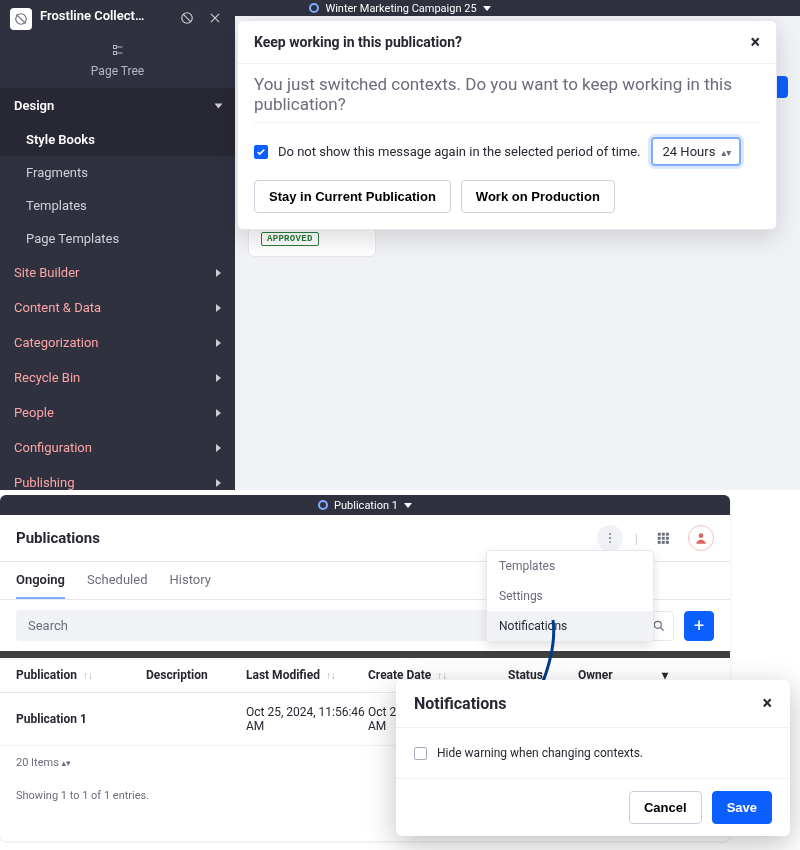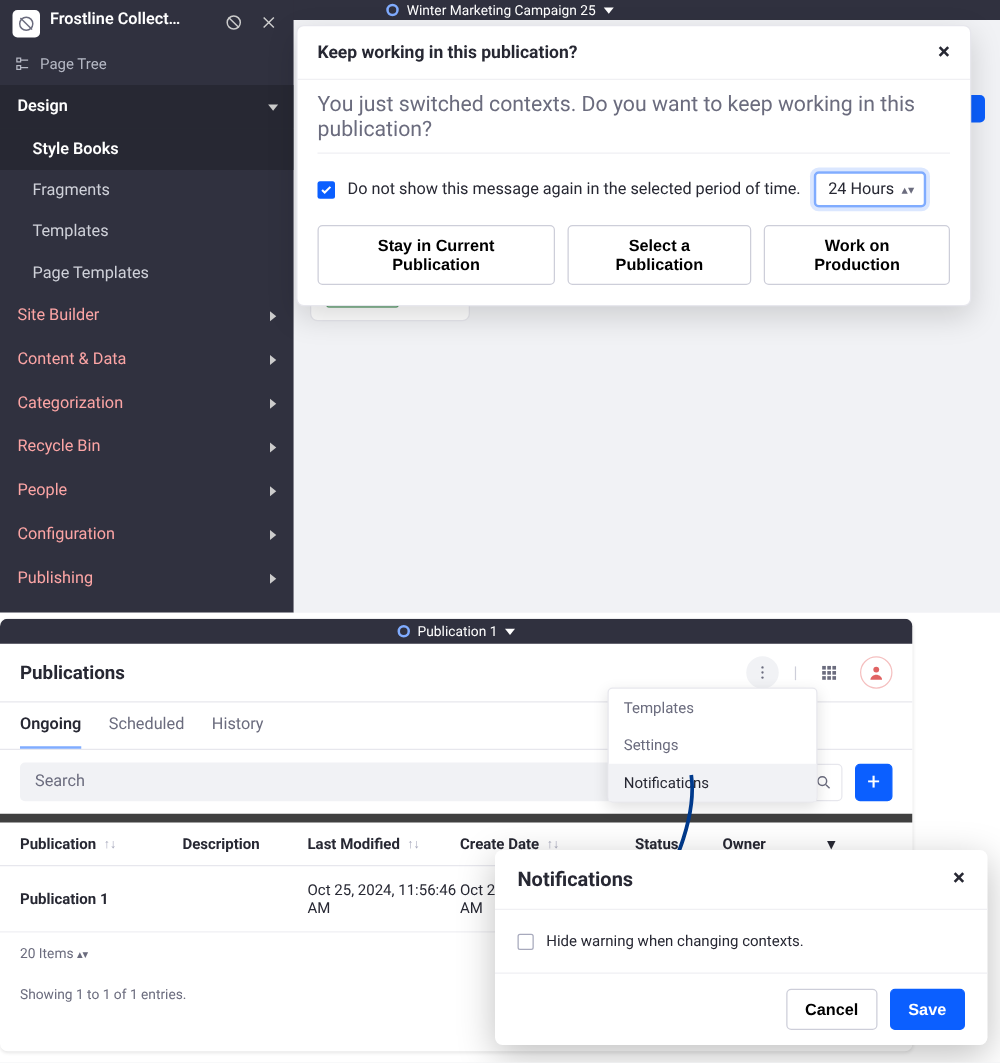--- a/index.html
+++ b/index.html
@@ -14,21 +14,21 @@
 .dot-icon { width: 10px; height: 10px; border-radius: 50%; border: 2px solid #80acff; }
 .chev-down { width: 0; height: 0; border-left: 4px solid transparent; border-right: 4px solid transparent; border-top: 5px solid #fff; display: inline-block; }
 
 
 .sidebar { position: absolute; top: 0; left: 0; width: 235px; height: 490px; background: #30313f; color: #ccc; }
 .sidebar-head { display: flex; align-items: flex-start; gap: 8px; padding: 8px 10px; color: #fff; font-weight: 600; font-size: 13px; }
 .site-icon { width: 22px; height: 22px; background: #fff; border-radius: 4px; display: flex; align-items: center; justify-content: center; }
 .site-icon svg { width: 14px; height: 14px; }
 .sidebar-head .title { flex: 1; white-space: nowrap; overflow: hidden; text-overflow: ellipsis; }
 .icon-btn { width: 20px; height: 20px; display: flex; align-items: center; justify-content: center; color: #ccc; }
-.pagetree { display: flex; align-items: center; gap: 8px; padding: 6px 12px 10px; font-size: 12px; color: #b5b8c4; }
+.pagetree { display: flex; align-items: center; gap: 8px; padding: 6px 12px 10px; font-size: 12px; color: #b5b8c4; flex-direction: column; }
 
 .section-head { padding: 10px 14px; font-weight: 600; font-size: 13px; color: #fff; display: flex; align-items: center; justify-content: space-between; background:#272833; }
 .chev { width: 0; height: 0; border-top: 4px solid transparent; border-bottom: 4px solid transparent; border-left: 5px solid #ccc; }
 .chev.open { transform: rotate(90deg); }
 .sub-item { padding: 9px 14px 9px 26px; font-size: 13px; color: #cfd1d9; }
 .sub-item.active { background: #272833; color: #fff; font-weight: 600; }
 .top-item { padding: 10px 14px; font-size: 13px; display: flex; align-items: center; justify-content: space-between; color: #fca5a5; }
 
 
 .main-behind { position: absolute; left: 235px; top: 16px; right: 0; bottom: 0; background: #f1f2f5; }
@@ -217,21 +217,20 @@
             </svg>
         </span>
         <span>Do not show this message again in the selected period of time.</span>
         <span class="select">
           <span>24 Hours</span>
           <span class="updown">▴▾</span>
         </span>
       </div>
       <div class="btn-row">
         <button class="btn">Stay in Current Publication</button>
-        <button class="btn">Select a Publication</button>
         <button class="btn">Work on Production</button>
       </div>
     </div>
   </div>
 </div>
 
 <div class="shot2">
   <div class="shot2-top">
     <span class="dot-icon"></span>
     <span>Publication 1</span>

